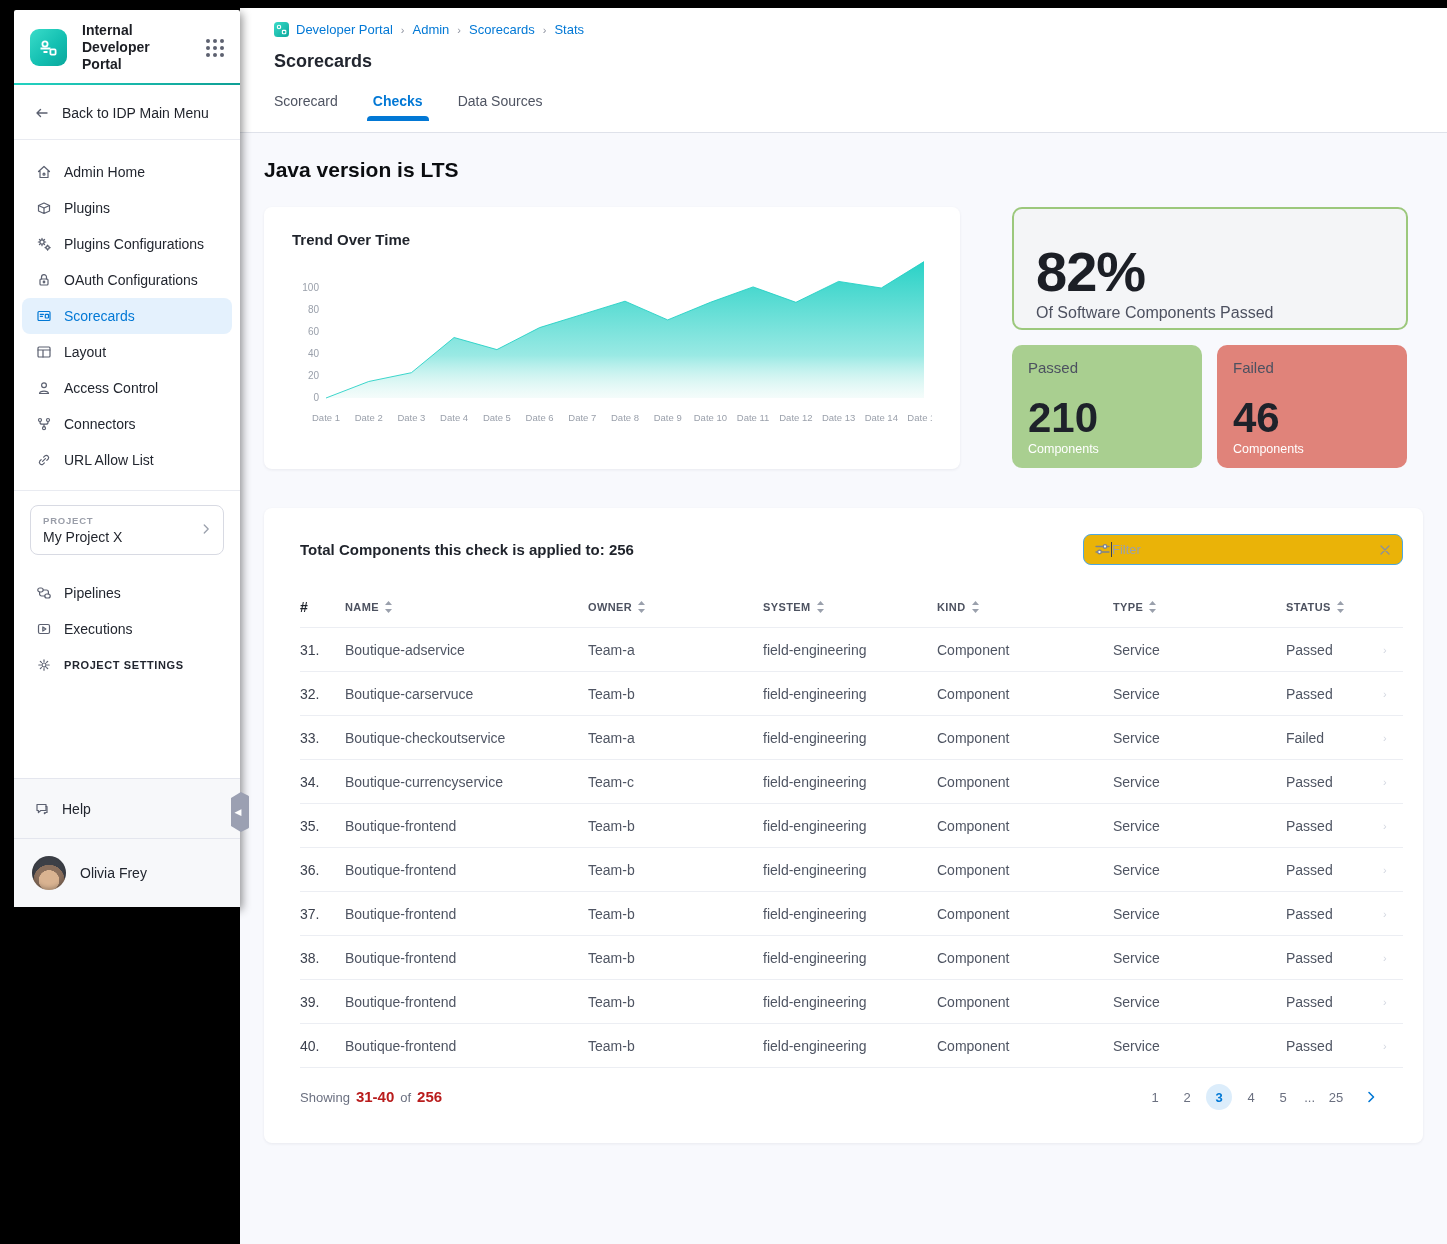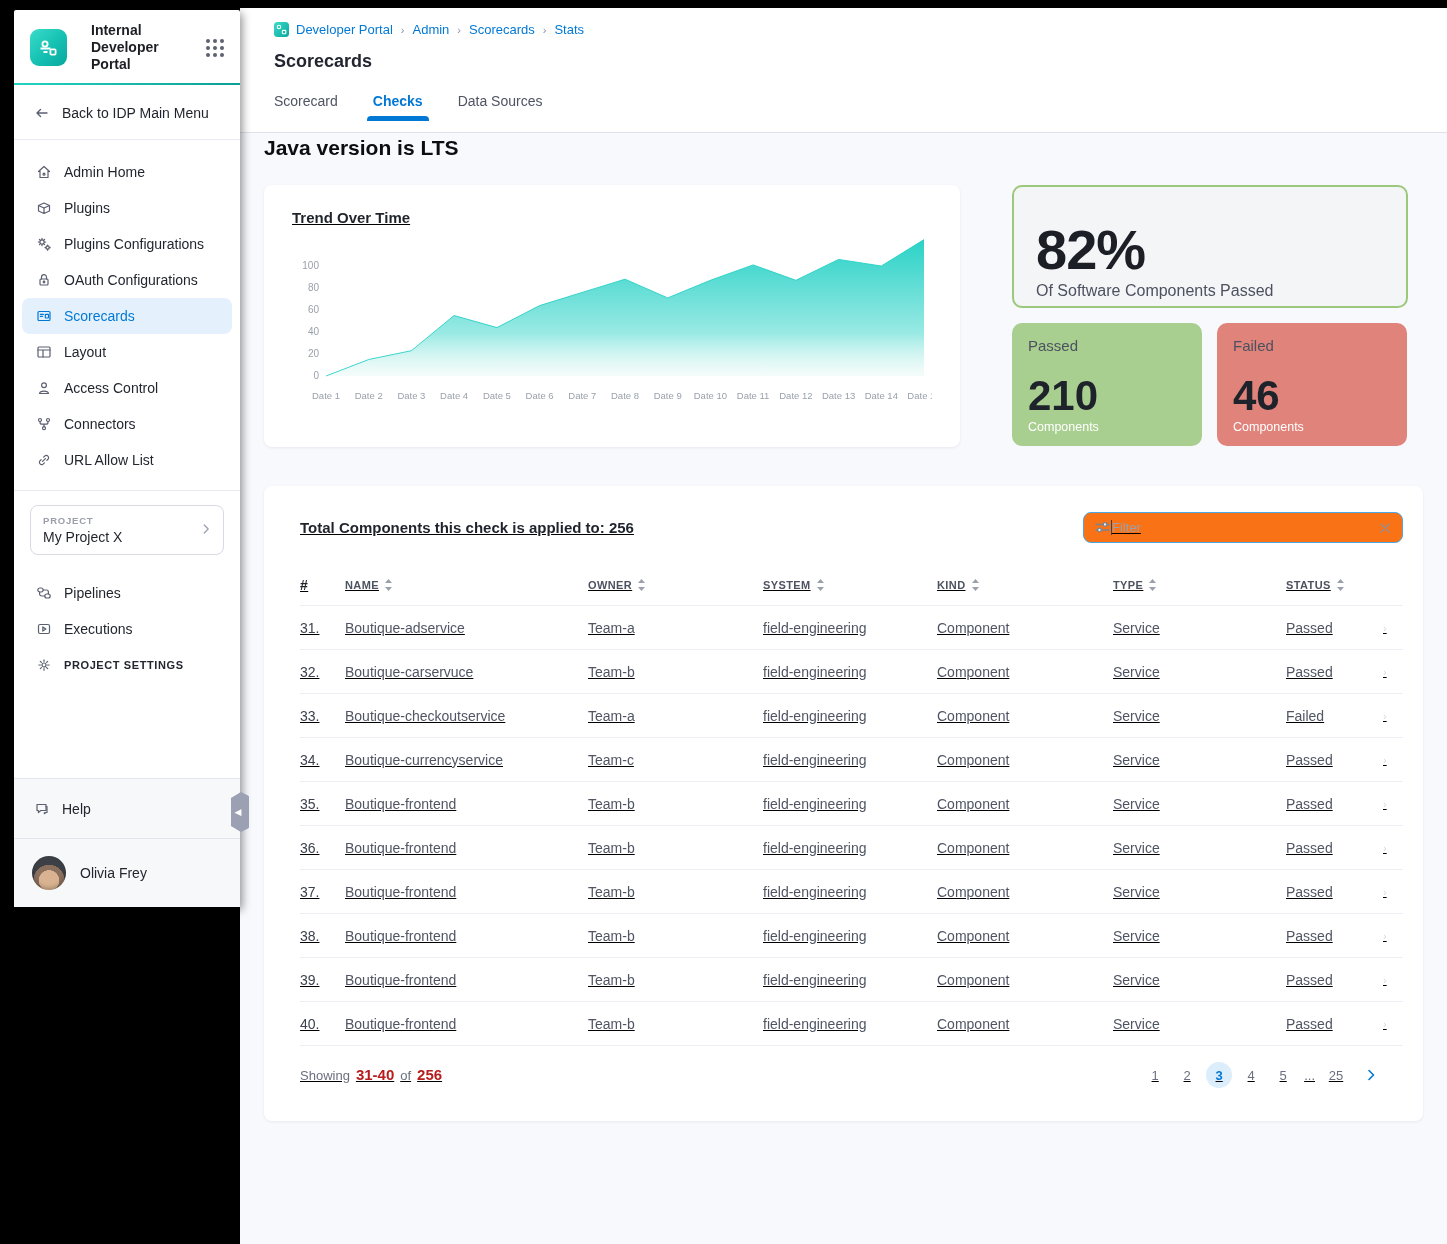--- a/index.html
+++ b/index.html
@@ -2,21 +2,21 @@
 <html><head>
 <meta charset="utf-8">
 <style>
   * { margin:0; padding:0; box-sizing:border-box; }
   html,body { font-family:"Liberation Sans","DejaVu Sans",sans-serif; }
   body { width:1447px; height:1244px; background:#000; position:relative; overflow:hidden; }
 
   
   .sidebar { position:absolute; left:14px; top:10px; width:226px; height:897px;
     background:#fff; z-index:5; box-shadow:2px 3px 10px rgba(0,0,0,.45); border-radius:2px; }
-  .logo-row { display:flex; align-items:center; gap:24px; padding:12px 14px 10px 16px; }
+  .logo-row { display:flex; align-items:center; gap:15px; padding:12px 14px 10px 16px; }
   .logo-badge { width:37px; height:37px; border-radius:9px; flex:none;
     background:linear-gradient(135deg,#3adcc9 0%,#14c0b2 55%,#0aa79c 100%);
     display:flex; align-items:center; justify-content:center; }
   .logo-title { font-size:14px; font-weight:bold; color:#1c1e24; line-height:17px; flex:1; }
   .grid-dots { display:grid; grid-template-columns:repeat(3,4px); gap:3px; cursor:pointer; padding:2px; }
   .grid-dots i { width:4px; height:4px; border-radius:50%; background:#5d6170; }
   .teal-rule { height:2px; background:linear-gradient(90deg,#23d2c1,#0e9f95); }
   .back-row { display:flex; align-items:center; gap:12px; padding:20px 7px 18px 20px;
     font-size:14px; color:#1f222a; cursor:pointer; border-bottom:1px solid #e9ebf1; }
   .menu { padding:14px 8px 0 8px; }
@@ -56,24 +56,24 @@
   .crumb { color:#0278d5; cursor:pointer; display:flex; align-items:center; gap:7px; }
   .crumb-sep { color:#8d929f; font-size:11px; }
   .page-title { font-size:18px; font-weight:bold; color:#22262f; margin-top:14px; }
   .tabs { display:flex; gap:35px; margin-top:21px; }
   .tab { font-size:14px; color:#4f5462; padding-bottom:12px; position:relative; cursor:pointer; }
   .tab.active { color:#0278d5; font-weight:bold; }
   .tab.active::after { content:""; position:absolute; left:-6px; right:-6px; bottom:0; height:5px;
     background:#0278d5; border-radius:4px 4px 0 0; }
 
   .content { padding:0 24px; }
-  .check-heading { font-size:21px; font-weight:bold; color:#0b0d10; line-height:30px; }
+  .check-heading { font-size:21px; font-weight:bold; color:#0b0d10; margin-top:22px; line-height:30px; }
 
   .cards-row { display:flex; margin-top:22px; }
-  .card { background:#fff; border-radius:8px; box-shadow:0 1px 3px rgba(25,35,60,.07);text-decoration:underline; }
+  .card { background:#fff; border-radius:8px; box-shadow:0 1px 3px rgba(25,35,60,.07); }
   .chart-card { width:696px; height:262px; padding:24px 28px; }
   .chart-title { font-size:15px; color:#1f232b; font-weight:600; }
   .chart-area { margin-top:8px; }
 
   .stats-col { width:396px; margin-left:52px; display:flex; flex-direction:column; }
   .pct-card { height:123px; background:#f4f5f7; border:2px solid #9cc87c; border-radius:10px;
     padding:10px 22px; }
   .pct-value { font-size:56px; font-weight:bold; color:#1c1f26; letter-spacing:-1px;margin-top:20px; }
   .pct-caption { font-size:16px; color:#4d5160; margin-top:0; }
   .pf-row { display:flex; gap:15px; margin-top:15px; }
@@ -81,21 +81,21 @@
   .pf-card.passed { background:#a9cf90; }
   .pf-card.failed { background:#e0837a; }
   .pf-label { font-size:15px; color:#4c5160; }
   .pf-value { font-size:42px; font-weight:bold; color:#1e222a; line-height:46px; margin-top:19px; }
   .pf-caption { font-size:12.5px; color:#fff; margin-top:1px; }
 
   
   .table-card { margin-top:39px; padding:26px 20px 0 36px; min-height:635px; position:relative; }
   .table-top { display:flex; align-items:center; justify-content:space-between; }
   .table-title { font-size:15px; font-weight:bold; color:#1f232b; }
-  .filter-box { width:320px; height:31px; border:1.5px solid #4da7e2; background:#f97316;
+  .filter-box { width:320px; height:31px; border:1.5px solid #4da7e2; background:#eab308;
     border-radius:8px; display:flex; align-items:center; padding:0 10px; }
   .filter-box svg { flex:none; }
   .filter-caret { width:1px; height:15px; background:#3c4250; }
   .filter-input { flex:1; border:none; outline:none; background:transparent; font-size:13px;
     color:#33384a; font-family:inherit; }
   .filter-input::placeholder { color:#9aa0ac; }
   .clear-x { color:#8b909d; cursor:pointer; flex:none; display:flex; }
 
   .tgrid { display:grid; grid-template-columns:45px 243px 175px 174px 176px 173px 1fr 20px; align-items:center; }
   .thead { margin-top:22px; height:40px; font-size:11px; font-weight:bold; letter-spacing:.4px;

